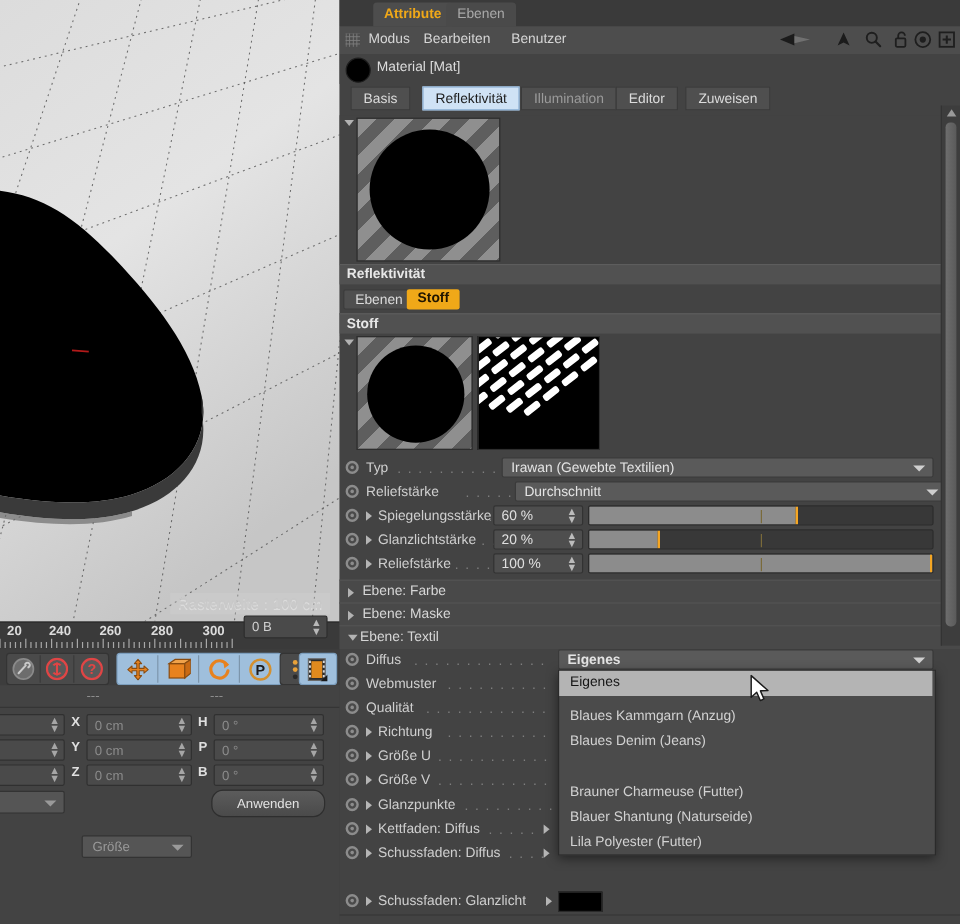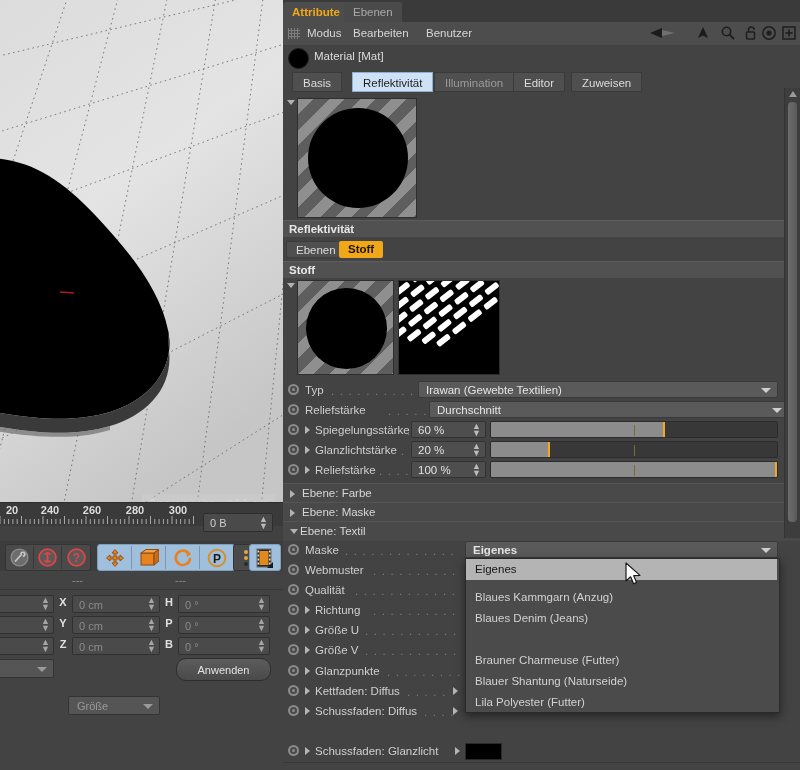--- a/index.html
+++ b/index.html
@@ -22,21 +22,21 @@
     position:absolute;right:8px;bottom:6px;
     color:#c8c8c8;font-size:12px;letter-spacing:.4px;
     text-shadow:0 1px 0 rgba(255,255,255,.35);
     background:rgba(210,210,210,.35);
     padding:2px 6px;
     white-space:nowrap;
   }
 
   
   #ruler{
-    position:absolute;left:0;top:502px;width:283px;height:23px;
+    position:absolute;left:0;top:518px;width:283px;height:23px;
     background:#3a3a3a;border-top:1px solid #2c2c2c;overflow:hidden;text-align:center;
   }
   .rnum{position:absolute;top:1px;color:#dcdcdc;font-size:11px;font-weight:bold;
         transform:translateX(-50%);white-space:nowrap;}
 
   #frame-field{
     position:absolute;left:203px;top:513px;width:70px;height:19px;
     background:#4a4a4a;border:1px solid #2e2e2e;border-radius:2px;
     color:#cfcfcf;font-size:11px;line-height:19px;padding-left:6px;box-sizing:border-box;
   }
@@ -78,21 +78,21 @@
     display:flex;align-items:center;justify-content:center;
   }
 
   
   #right{
     position:absolute;left:283px;top:0;width:517px;height:770px;background:#434343;
   }
   
   #tabstrip{position:absolute;left:0;top:0;width:517px;height:22px;background:#3a3a3a;}
   .ptab{position:absolute;top:2px;height:20px;padding:0 9px;font-size:11.5px;line-height:20px;
-        border-radius:3px 3px 0 0;box-sizing:border-box;}
+        border-radius:3px 3px 0 0;box-sizing:border-box;margin-left:28px;}
   .ptab.active{background:#4d4d4d;color:#f0a818;font-weight:bold;}
   .ptab.inactive{background:#4a4a4a;color:#a9a9a9;}
 
   
   #menubar{position:absolute;left:0;top:22px;width:517px;height:23px;background:#4d4d4d;}
   .mitem{position:absolute;top:4px;color:#d6d6d6;font-size:11.5px;line-height:15px;}
   #grip{position:absolute;left:5px;top:6px;width:12px;height:11px;
     background-image:
       linear-gradient(90deg,#8d8d8d 1px,transparent 1px),
       linear-gradient(0deg,#8d8d8d 1px,transparent 1px);
@@ -746,21 +746,21 @@
       <span class="fa tri-r"></span>
       <span class="ft">Ebene: Maske</span>
     </div>
     <div class="folder" style="top:521px;">
       <span class="fa tri" style="top:7px;"></span>
       <span class="ft" style="left:17px;">Ebene: Textil</span>
     </div>
 
     <div class="prow" style="top:540px;">
       <span class="radio"></span>
-      <span class="plabel" style="left:22px;">Maske</span>
+      <span class="plabel" style="left:22px;">Diffus</span>
       <span class="dots" style="left:62px;width:115px;">. . . . . . . . . . . . . . .</span>
       <div class="ddown" style="left:182px;top:1px;width:313px;">
         <span style="font-weight:bold;">Eigenes</span>
         <span class="arr"></span>
       </div>
     </div>
 
     <div class="prow" style="top:560px;">
       <span class="radio"></span>
       <span class="plabel" style="left:22px;">Webmuster</span>

